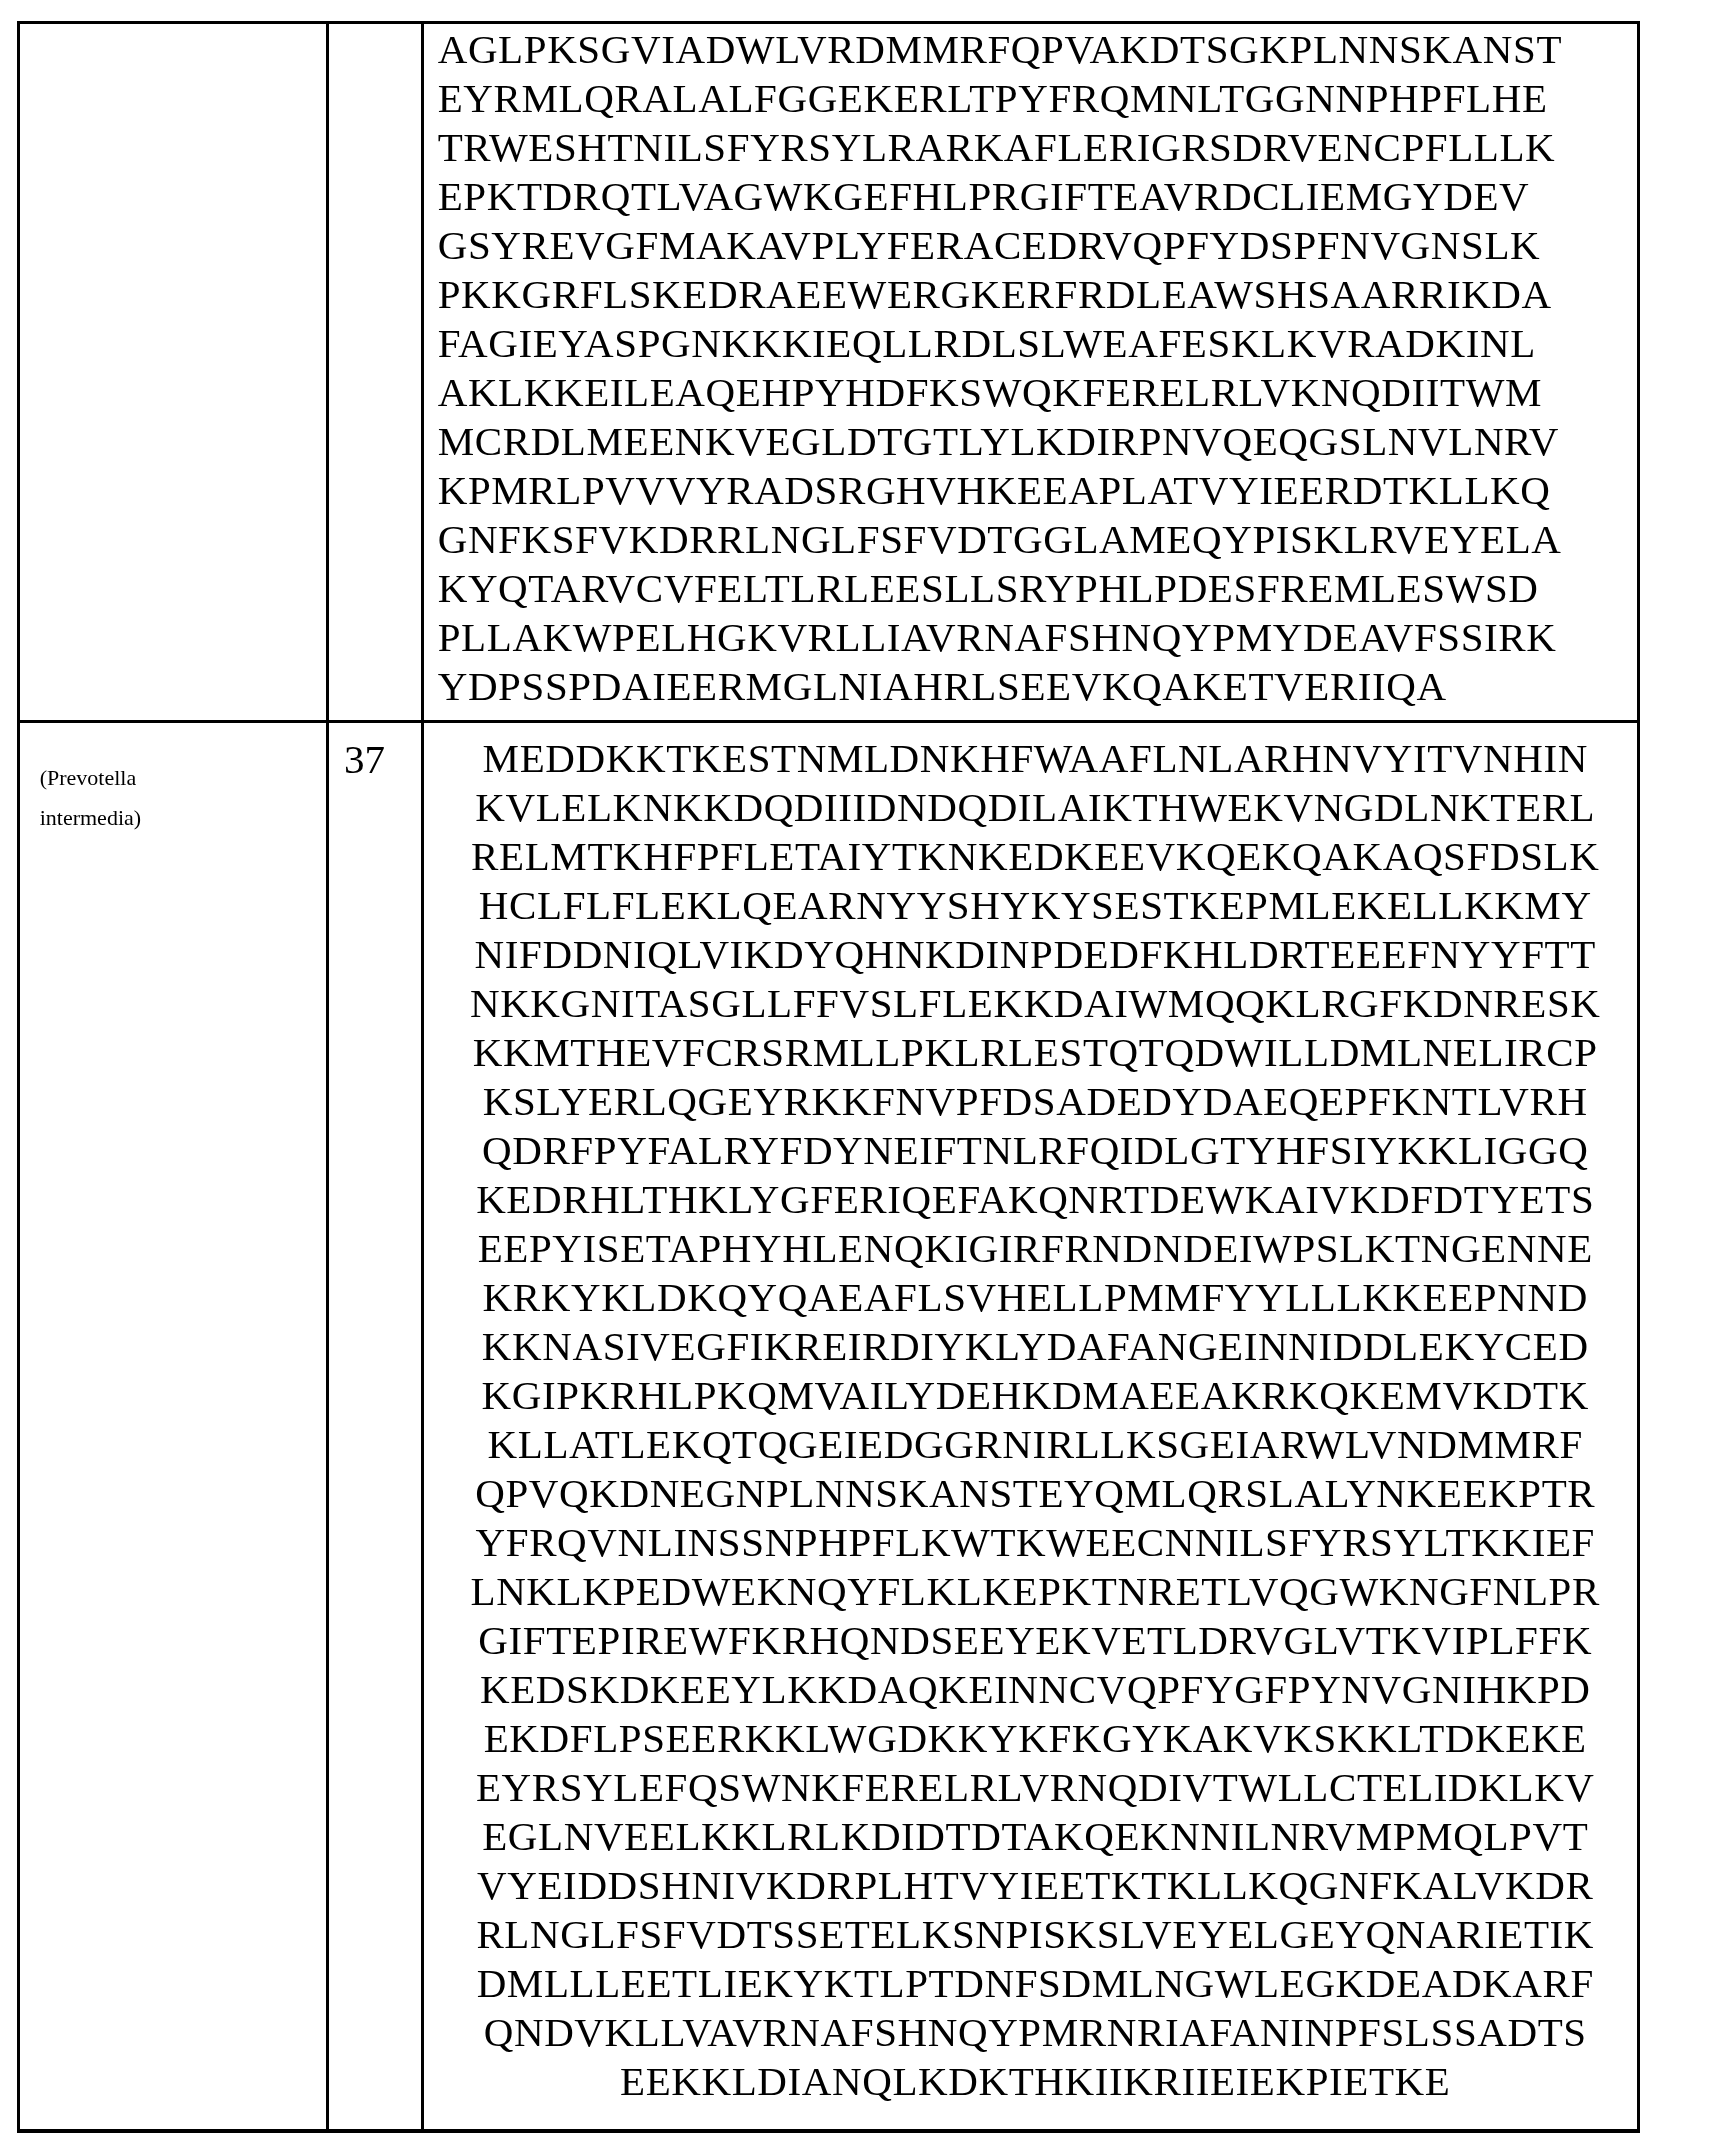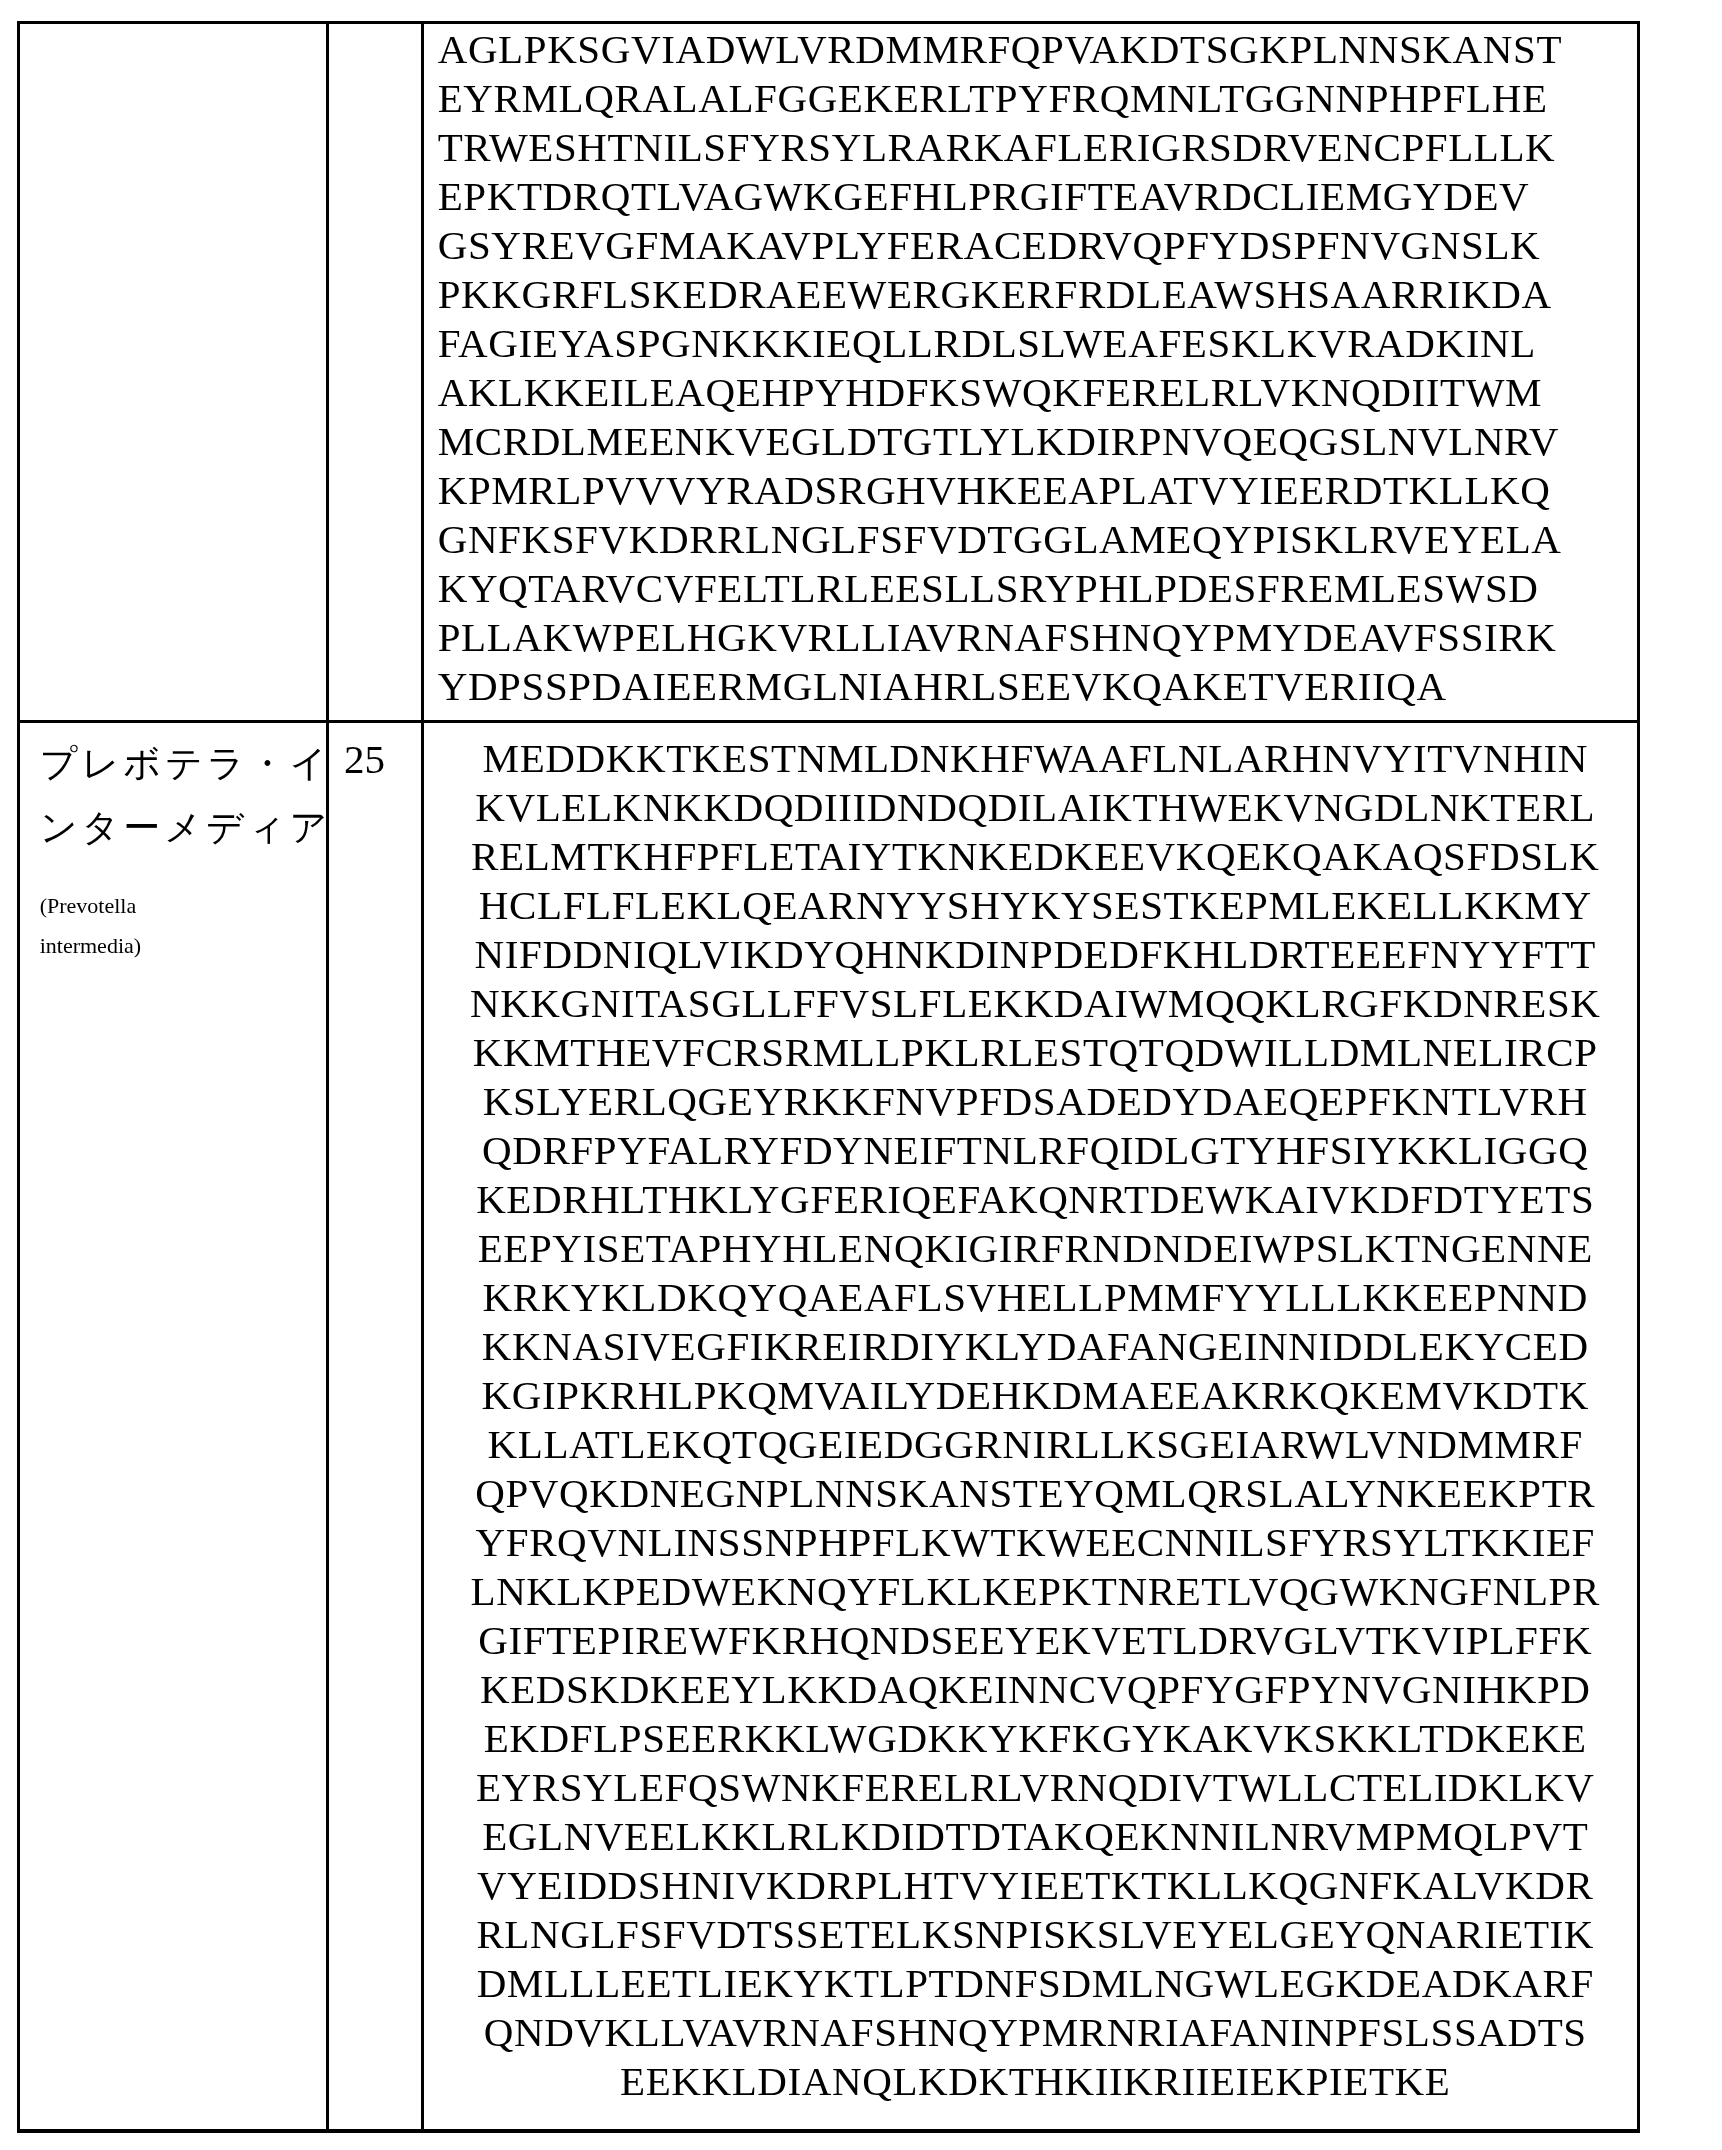--- a/index.html
+++ b/index.html
@@ -89,26 +89,24 @@
 MCRDLMEENKVEGLDTGTLYLKDIRPNVQEQGSLNVLNRV
 KPMRLPVVVYRADSRGHVHKEEAPLATVYIEERDTKLLKQ
 GNFKSFVKDRRLNGLFSFVDTGGLAMEQYPISKLRVEYELA
 KYQTARVCVFELTLRLEESLLSRYPHLPDESFREMLESWSD
 PLLAKWPELHGKVRLLIAVRNAFSHNQYPMYDEAVFSSIRK
 YDPSSPDAIEERMGLNIAHRLSEEVKQAKETVERIIQA</div>
   </div>
 
   <div class="t-row row2">
     <div class="cell col1 organism-cell">
-      <div class="organism-jp">プレボテラ・イ
-ンターメディア</div>
       <div class="organism-latin">(Prevotella
 intermedia)</div>
     </div>
-    <div class="cell col2 seqid-cell">25</div>
+    <div class="cell col2 seqid-cell">37</div>
     <div class="cell col3 sequence-cell">MEDDKKTKESTNMLDNKHFWAAFLNLARHNVYITVNHIN
 KVLELKNKKDQDIIIDNDQDILAIKTHWEKVNGDLNKTERL
 RELMTKHFPFLETAIYTKNKEDKEEVKQEKQAKAQSFDSLK
 HCLFLFLEKLQEARNYYSHYKYSESTKEPMLEKELLKKMY
 NIFDDNIQLVIKDYQHNKDINPDEDFKHLDRTEEEFNYYFTT
 NKKGNITASGLLFFVSLFLEKKDAIWMQQKLRGFKDNRESK
 KKMTHEVFCRSRMLLPKLRLESTQTQDWILLDMLNELIRCP
 KSLYERLQGEYRKKFNVPFDSADEDYDAEQEPFKNTLVRH
 QDRFPYFALRYFDYNEIFTNLRFQIDLGTYHFSIYKKLIGGQ
 KEDRHLTHKLYGFERIQEFAKQNRTDEWKAIVKDFDTYETS

